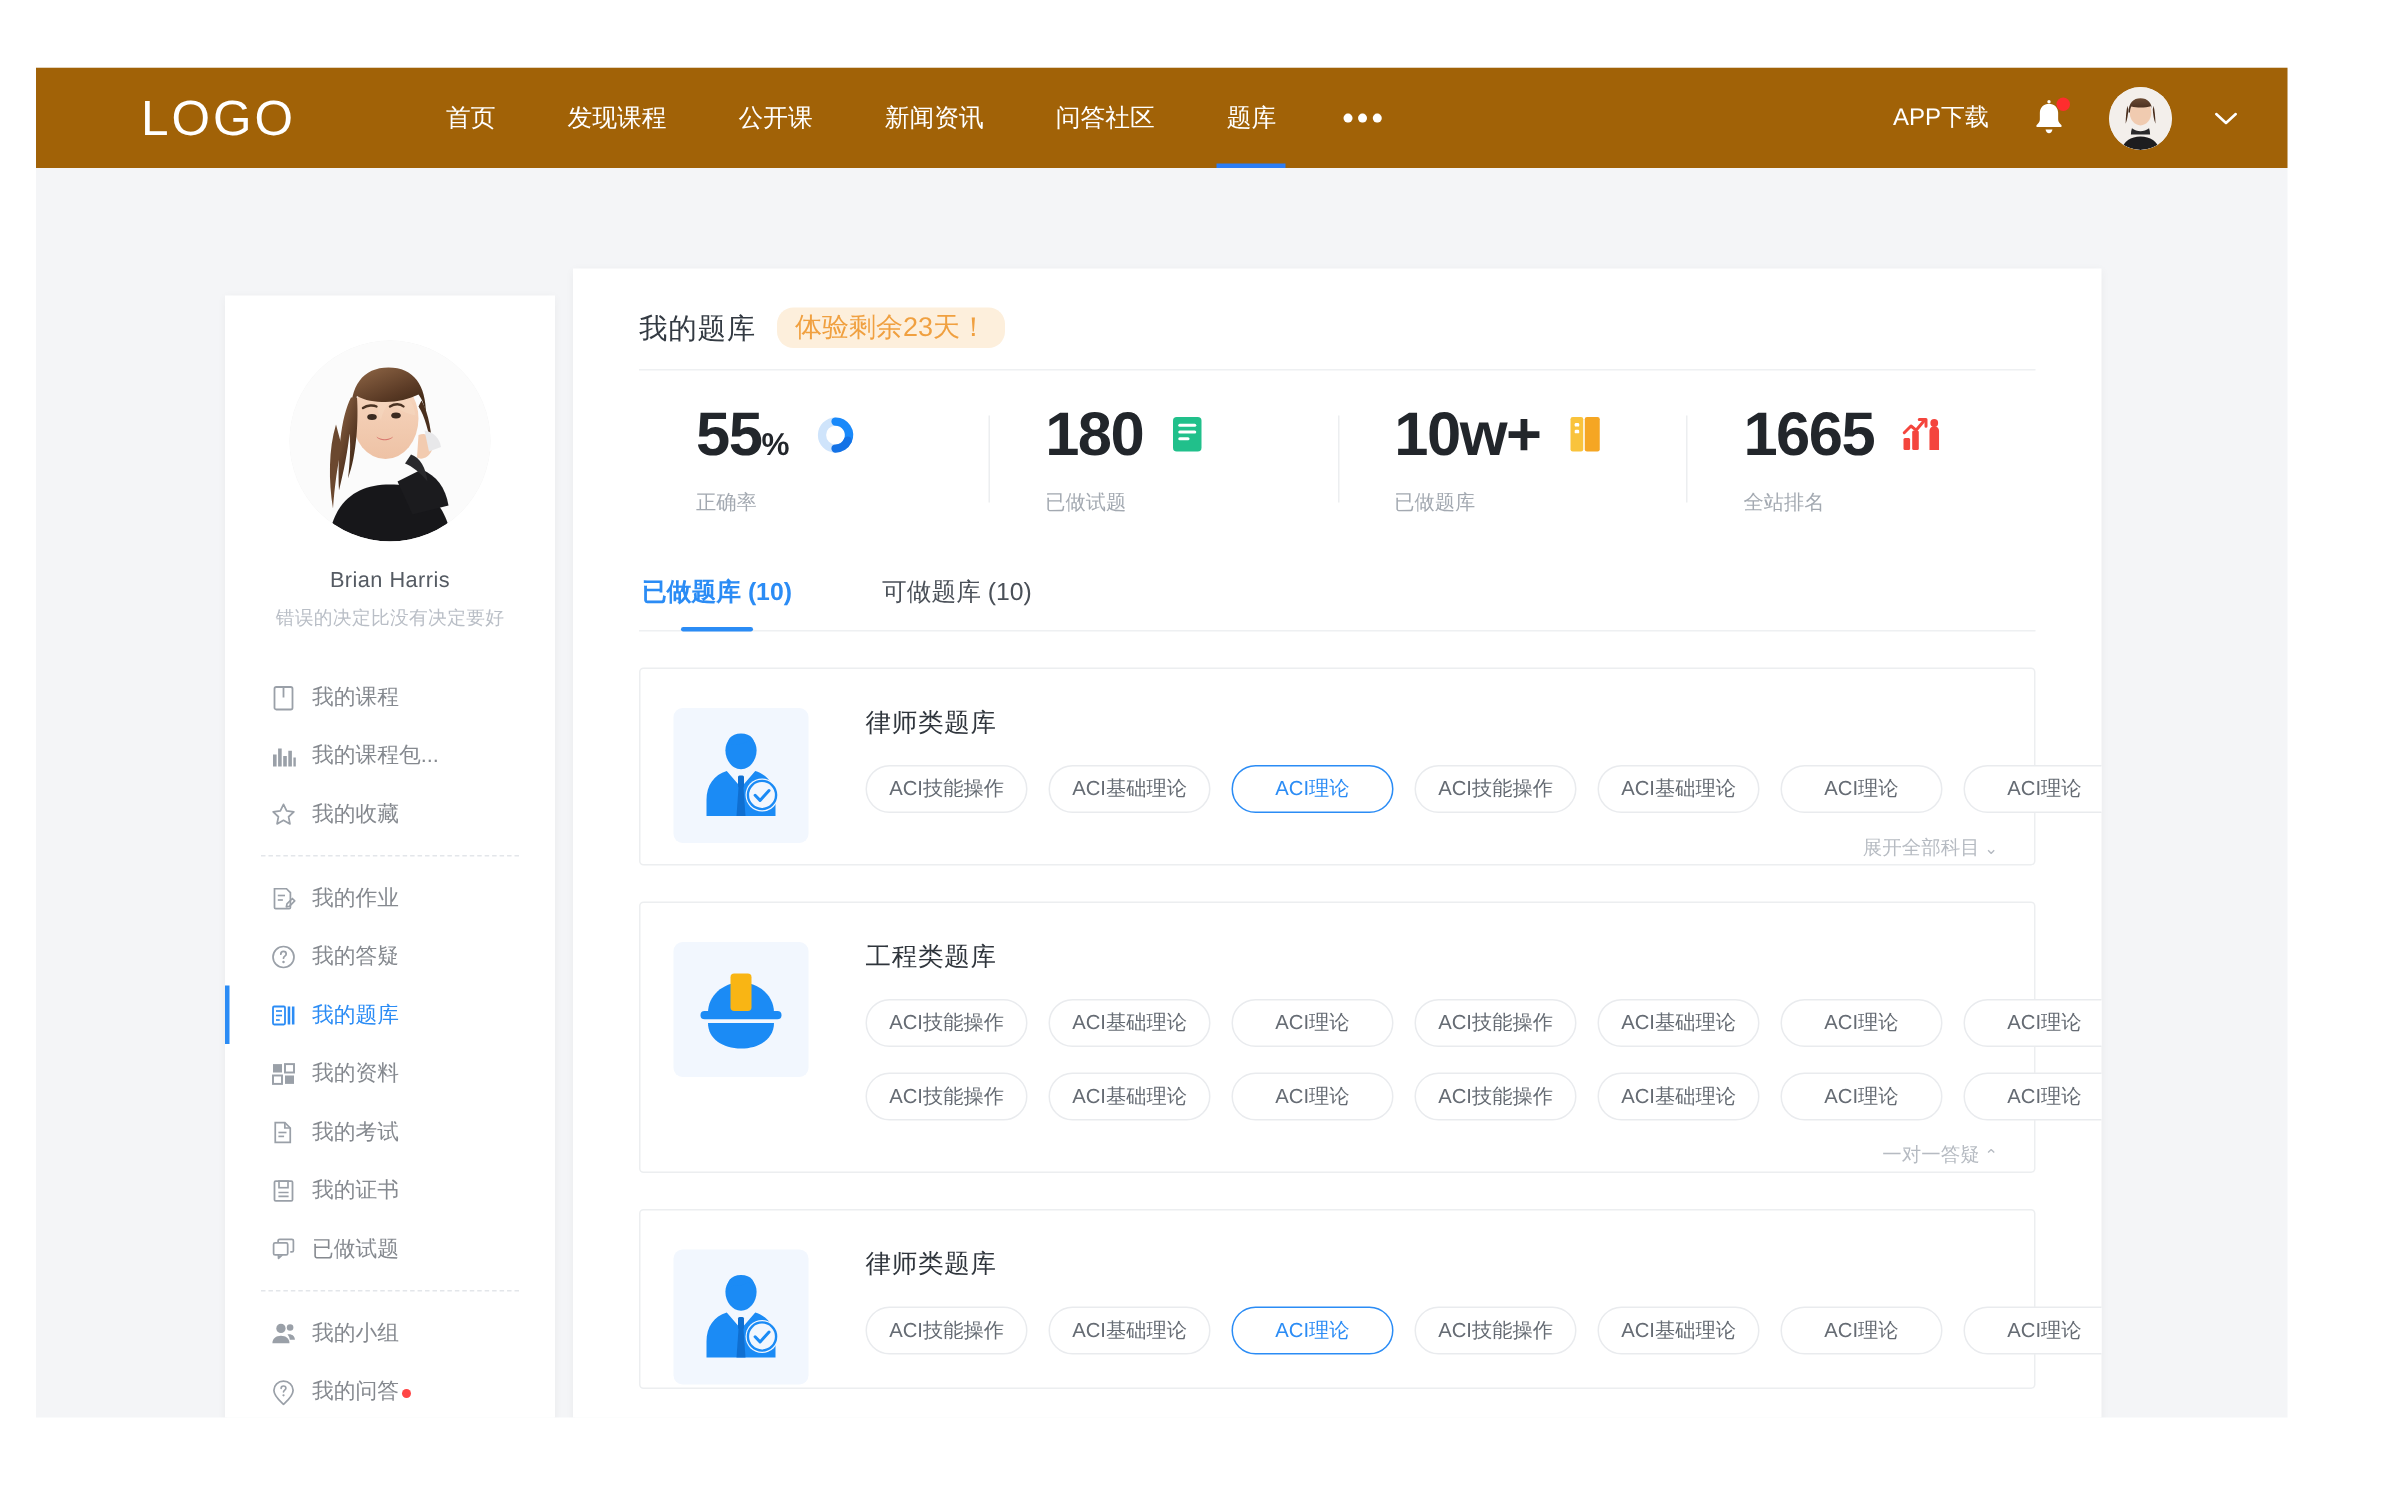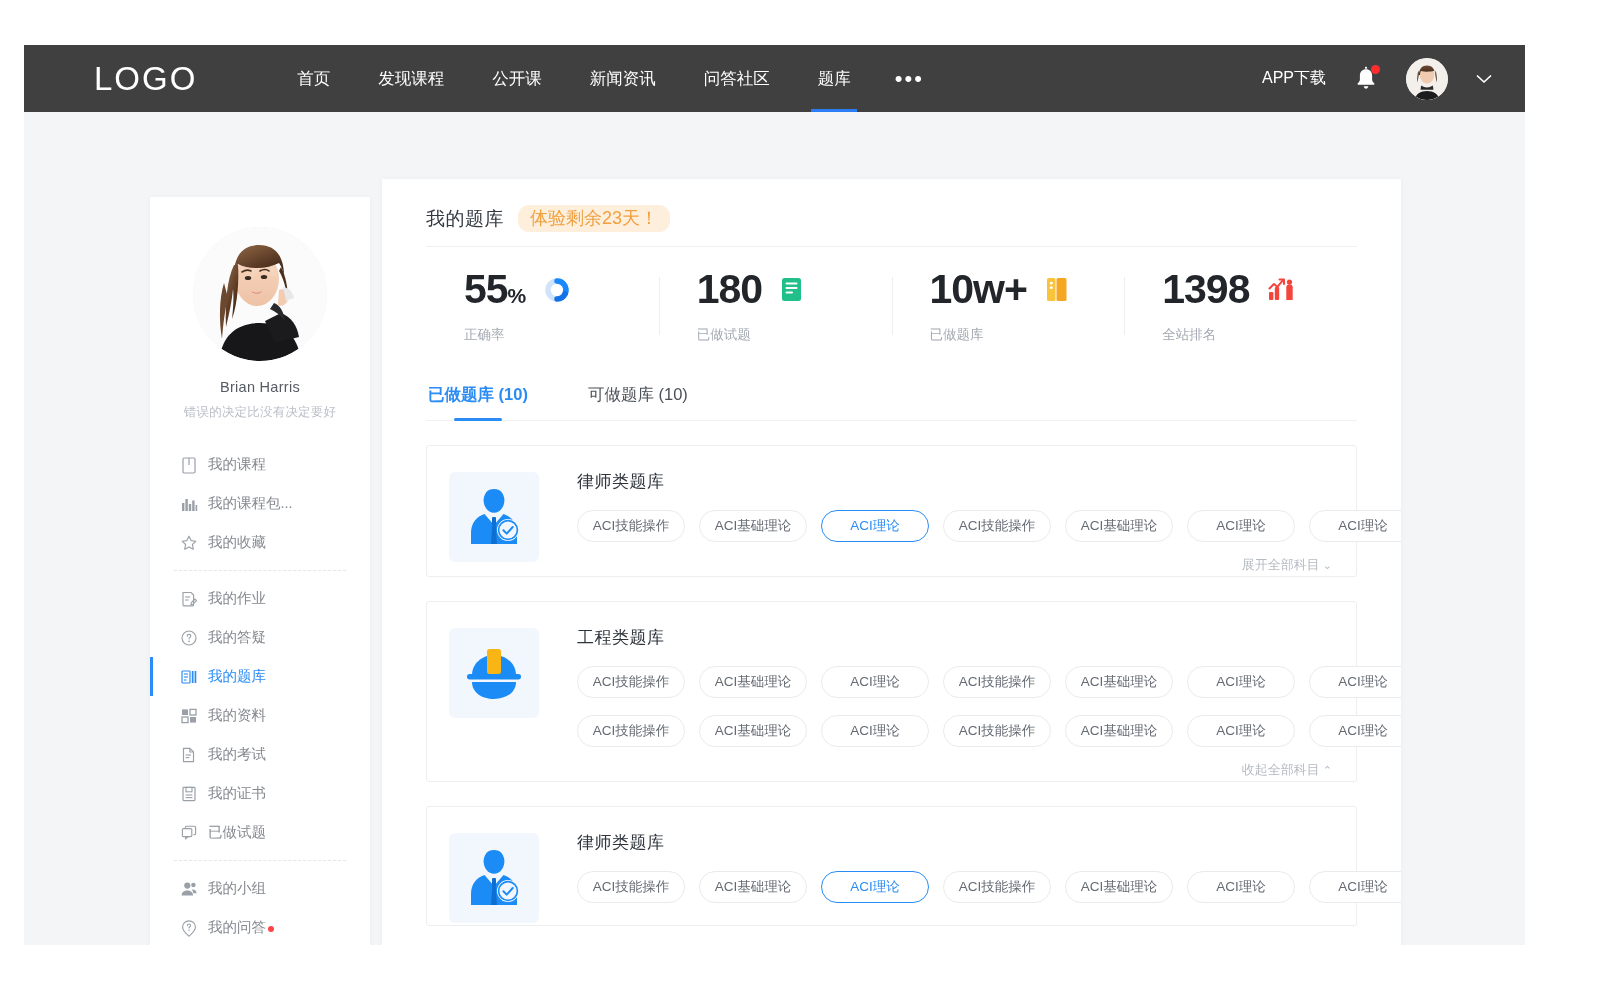--- a/index.html
+++ b/index.html
@@ -27,21 +27,21 @@
     height: 900px;
     background: #f4f5f7;
     overflow: hidden;
   }
   
   .topnav {
     position: absolute;
     left: 0; top: 0;
     width: 1504px;
     height: 67px;
-    background: #404040;
+    background: #a16207;
     display: flex;
     align-items: center;
   }
   .logo {
     margin-left: 70px;
     color: #ffffff;
     font-size: 33px;
     letter-spacing: 2px;
     font-weight: 300;
     font-family: "Liberation Sans", sans-serif;
@@ -672,21 +672,21 @@
                     <rect x="11.5" y="2" width="10" height="23" rx="1.5" fill="#f5a623"></rect>
                     <rect x="4.8" y="6" width="3" height="2.4" rx="0.8" fill="#ffffff"></rect>
                     <rect x="4.8" y="10.5" width="3" height="2.4" rx="0.8" fill="#ffffff"></rect>
                   </svg>
                 </span>
               </div>
               <div class="stat-label">已做题库</div>
             </div>
             <div class="stat">
               <div class="stat-row">
-                <div class="stat-value"><span>1398</span></div>
+                <div class="stat-value"><span>1665</span></div>
                 <span class="stat-icon">
                   <svg width="28" height="27" viewBox="0 0 28 27">
                     <rect x="2" y="16" width="4.4" height="8" rx="1" fill="#f4453d"></rect>
                     <rect x="7.8" y="11" width="4.4" height="13" rx="1" fill="#f4453d"></rect>
                     <path d="M2.5 12.5L7 8l3.4 2.8L16 4.2" fill="none" stroke="#f4453d" stroke-width="2" stroke-linecap="round" stroke-linejoin="round"></path>
                     <path d="M12.5 3.6H17v4.5" fill="none" stroke="#f4453d" stroke-width="2" stroke-linecap="round" stroke-linejoin="round"></path>
                     <circle cx="22.5" cy="6" r="2.6" fill="#f4453d"></circle>
                     <path d="M19.3 11.2c0-1.8 1.4-3 3.2-3s3.2 1.2 3.2 3v12.8h-6.4z" fill="#f4453d"></path>
                   </svg>
                 </span>
@@ -751,21 +751,21 @@
                 </div>
                 <div class="tag-row">
                   <div class="tag">ACI技能操作</div>
                   <div class="tag">ACI基础理论</div>
                   <div class="tag">ACI理论</div>
                   <div class="tag">ACI技能操作</div>
                   <div class="tag">ACI基础理论</div>
                   <div class="tag">ACI理论</div>
                   <div class="tag">ACI理论</div>
                 </div>
-                <div class="card-foot"><span>收起全部科目</span><span class="caret">⌃</span></div>
+                <div class="card-foot"><span>一对一答疑</span><span class="caret">⌃</span></div>
               </div>
             </div>
             <div class="qcard">
               <div class="qcard-thumb">
                 <svg width="66" height="66" viewBox="0 0 66 66">
                   <path d="M33 6c6.2 0 10.4 4.2 10.4 10.2 0 6.8-4.6 12.6-10.4 12.6S22.6 23 22.6 16.2C22.6 10.2 26.8 6 33 6z" fill="#1b8bf5"></path>
                   <path d="M24 16c-1.2-6.5 2.2-11 9-11s10.2 4.4 9 11c-.6-3-2-5-4-6.2-2.4 1.8-6 2.6-9.5 2.2-2.2.5-3.8 1.8-4.5 4z" fill="#1b8bf5"></path>
                   <path d="M23.5 30c-8.5 2.6-13.5 9.4-13.5 19.4V60h46V49.4c0-10-5-16.8-13.5-19.4L33 41z" fill="#1b8bf5"></path>
                   <path d="M28.6 29.3L33 41l-4-11.6zM37.4 29.3L33 41l4-11.6z" fill="#ffffff" opacity="0.55"></path>
                   <path d="M31.4 40.2h3.2L36 60h-6z" fill="#0f6fd1"></path>

